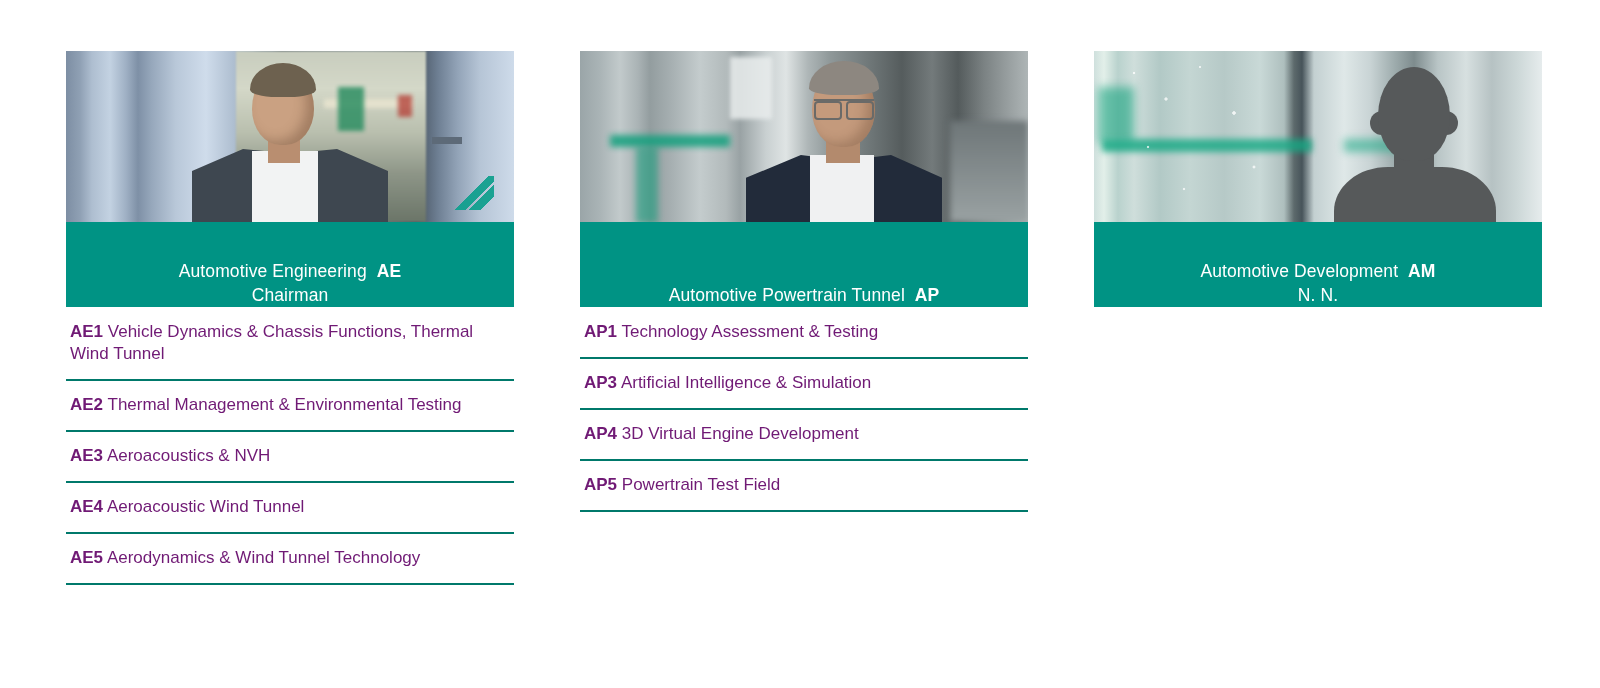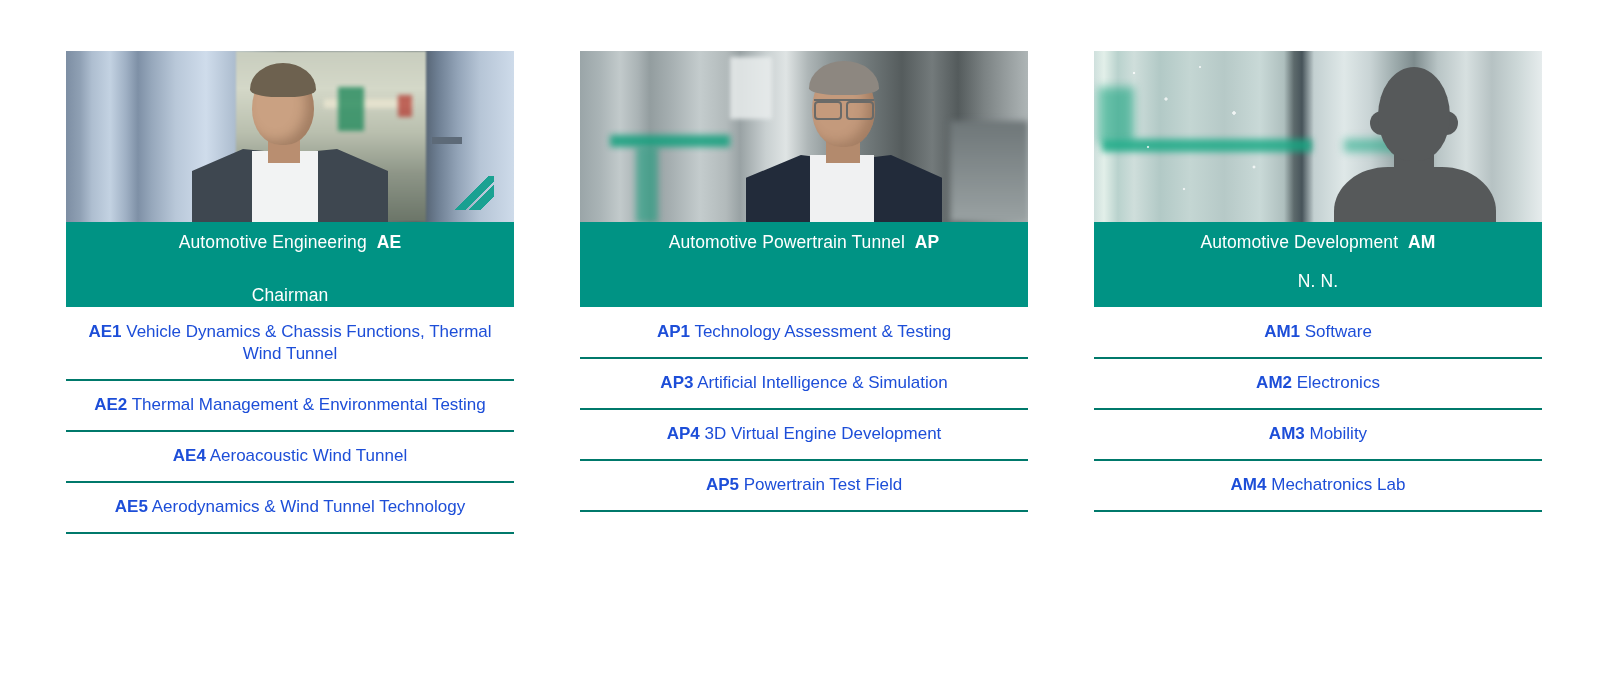--- a/index.html
+++ b/index.html
@@ -229,42 +229,41 @@
 
   
   .banner {
     width: 448px;
     min-height: 85px;
     background: #009384;
     color: #ffffff;
     display: flex;
     flex-direction: column;
     align-items: center;
-    justify-content: space-between;
+    justify-content: flex-end;
     padding-top: 8px;
     box-sizing: border-box;
   }
   .banner-line {
     font-size: 17.5px;
     line-height: 24px;
     text-align: center;
     letter-spacing: .1px;
     white-space: pre;
   }
   .banner-line b { font-weight: 700; }
 
   
   .list { width: 448px; }
   .row {
     border-bottom: 2.5px solid #00796b;
     padding: 13px 4px 14px 4px;
-    text-align: center;
     font-size: 17px;
     line-height: 22px;
-    color: #1d4ed8;
+    color: #701a75;
   }
   .row:first-child { padding-top: 14px; }
   .row .code { font-weight: 700; }
   .row .desc { font-weight: 400; }
 </style>
 </head>
 <body>
 
 <div class="board">
 
@@ -286,20 +285,21 @@
     </div>
 
     <div class="banner">
       <div class="banner-line"><span>Automotive Engineering</span>  <b>AE</b></div>
       <div class="banner-line">Chairman</div>
     </div>
 
     <div class="list">
       <div class="row"><span class="code">AE1</span> <span class="desc">Vehicle Dynamics &amp; Chassis Functions, Thermal Wind Tunnel</span></div>
       <div class="row"><span class="code">AE2</span> <span class="desc">Thermal Management &amp; Environmental Testing</span></div>
+      <div class="row"><span class="code">AE3</span> <span class="desc">Aeroacoustics &amp; NVH</span></div>
       <div class="row"><span class="code">AE4</span> <span class="desc">Aeroacoustic Wind Tunnel</span></div>
       <div class="row"><span class="code">AE5</span> <span class="desc">Aerodynamics &amp; Wind Tunnel Technology</span></div>
     </div>
   </div>
 
   <div class="column">
 
     <div class="photo">
       <div class="photo-inner ph2"></div>
       <div class="ph2-window"></div>
@@ -342,21 +342,15 @@
         <div class="s3-head"></div>
       </div>
     </div>
 
     <div class="banner">
       <div class="banner-line"><span>Automotive Development</span>  <b>AM</b></div>
       <div class="banner-line">N. N.</div>
       <div class="banner-line"></div>
     </div>
 
-    <div class="list">
-      <div class="row"><span class="code">AM1</span> <span class="desc">Software</span></div>
-      <div class="row"><span class="code">AM2</span> <span class="desc">Electronics</span></div>
-      <div class="row"><span class="code">AM3</span> <span class="desc">Mobility</span></div>
-      <div class="row"><span class="code">AM4</span> <span class="desc">Mechatronics Lab</span></div>
-    </div>
   </div>
 
 </div>
 
 </body></html>

